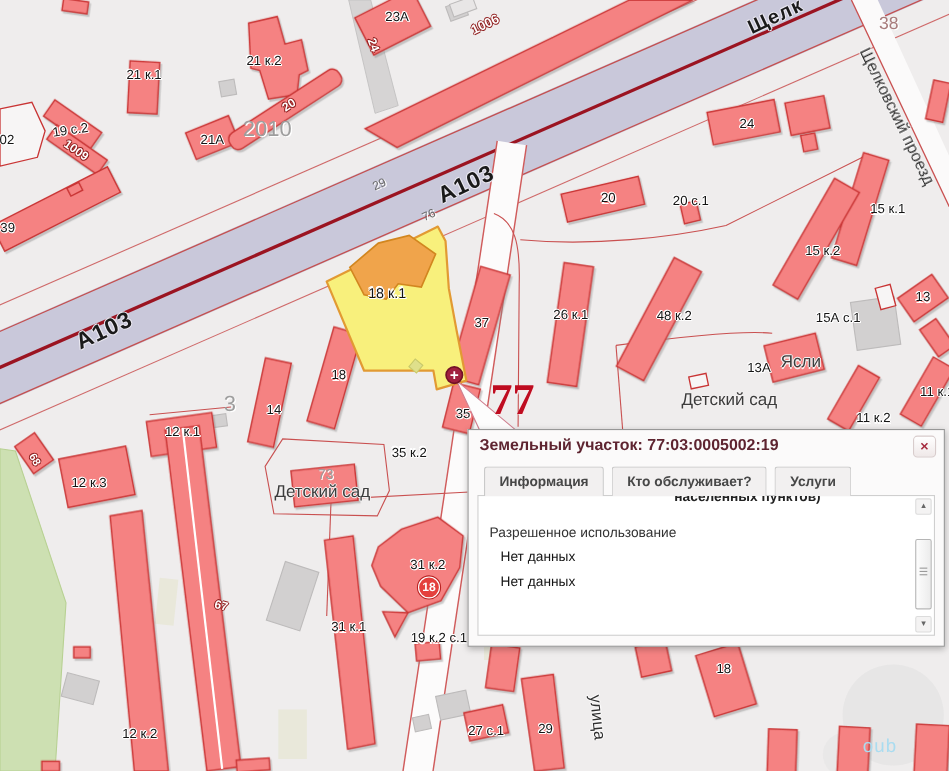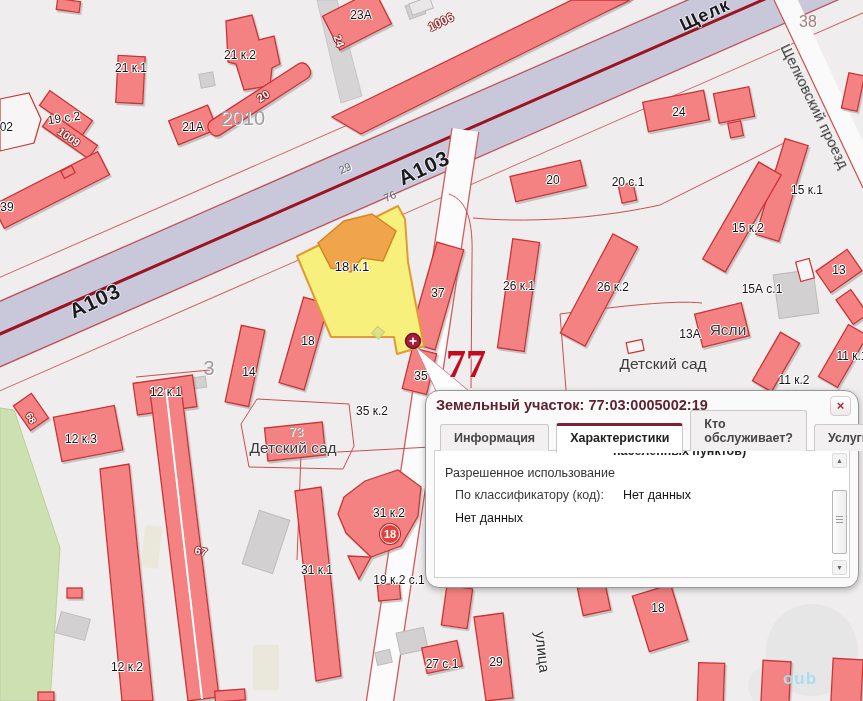--- a/index.html
+++ b/index.html
@@ -21,38 +21,38 @@
   .lg13{font-size:13px;color:#9b9b9b;text-shadow:1px 1px 0 #fff;}
   .lrb{font-size:16px;color:#a87c7c;text-shadow:1px 1px 0 #fff;}
   .lg11{font-size:11px;color:#6b6b6b;text-shadow:1px 1px 0 #fff;}
   .lst{font-size:15px;color:#2f2f2f;text-shadow:1px 0 0 #fbfafa,-1px 0 0 #fbfafa,0 1px 0 #fbfafa,0 -1px 0 #fbfafa;}
   .larea{font-size:15.5px;color:#3c3c3c;
       text-shadow:1px 0 0 #f3f1f1,-1px 0 0 #f3f1f1,0 1px 0 #f3f1f1,0 -1px 0 #f3f1f1;}
   .badge{font-size:11px;font-weight:bold;color:#fff;background:#e4403d;border:1px solid #fff;
       box-shadow:0 0 0 1px #b92222;border-radius:50%;width:18px;height:18px;line-height:18px;text-align:center;}
   .num77{font-family:"Liberation Serif",serif;font-size:40px;font-weight:bold;color:#bf0c20;
       text-shadow:1px 1px 0 #f5e9e9;}
-  .wm{font-size:17px;font-weight:bold;color:#aadcf0;letter-spacing:1px;z-index:6;}
+  .wm{font-size:17px;font-weight:normal;color:#aadcf0;letter-spacing:1px;z-index:6;}
   
   .popup{position:absolute;left:425px;top:390px;width:432px;height:196px;z-index:10;
-      background:#fbfafa;border:1px solid #979797;border-radius:14px;
+      background:#fbfafa;border:1px solid #979797;border-radius:0;
       box-shadow:0 2px 6px rgba(0,0,0,.28);}
   .popup-title{position:absolute;left:10px;top:6px;font-size:14.5px;font-weight:bold;color:#5e2430;}
   .popup-close{position:absolute;right:7px;top:5px;width:21px;height:20px;
       border:1px solid #d8cccc;border-radius:4px;background:linear-gradient(#ffffff,#efe8e8);
       color:#a52a3d;font-weight:bold;font-size:13px;line-height:18px;text-align:center;cursor:pointer;padding:0;}
   .tabs{position:absolute;left:14px;top:31px;display:flex;gap:7px;align-items:flex-end;height:29px;z-index:2;}
   .tab{background:#f2f0f0;border:1px solid #c9c9c9;border-bottom:none;border-radius:3px 3px 0 0;
       padding:6px 13px 6px;font-size:12.5px;font-weight:bold;color:#474747;cursor:pointer;}
   .tab.active{background:#fff;border-top:3px solid #7a2337;padding-top:5px;padding-bottom:8px;
       color:#222;margin-bottom:-2px;}
   .pcontent{position:absolute;left:8px;right:8px;top:59px;bottom:9px;background:#fff;
       border:1px solid #cfcfcf;overflow:hidden;font-size:12.5px;}
   .clipline{position:absolute;top:-7px;left:178px;font-weight:bold;color:#222;}
-  .section{margin:15px 0 0 10px;color:#333;}
+  .section{margin:26px 0 0 10px;color:#333;}
   .prow{display:flex;margin:8px 0 8px 20px;line-height:15px;}
   .prow .plbl{width:168px;color:#3a3a3a;flex:none;}
   .prow .pval{font-weight:normal;color:#141414;max-width:212px;}
   .sb{position:absolute;right:2px;top:2px;bottom:2px;width:15px;}
   .sb-btn{position:absolute;left:0;width:15px;height:15px;text-align:center;font-size:7px;color:#666;
       background:#f4f3f3;border:1px solid #dcdcdc;border-radius:2px;line-height:14px;padding:0;cursor:pointer;box-sizing:border-box;}
   .sb-up{top:0;} .sb-down{bottom:0;}
   .sb-thumb{position:absolute;left:0;top:37px;width:13px;height:62px;cursor:pointer;
       background:linear-gradient(90deg,#fdfdfd,#ececec);border:1px solid #b5b5b5;border-radius:2px;}
   .sb-grip{position:absolute;left:3px;right:3px;top:28px;height:1px;background:#9a9a9a;
@@ -219,21 +219,21 @@
 <div class="ml lg11" style="left:390px;top:196px;--r:-24deg">76</div>
 <div class="ml lr" style="left:95px;top:301px;--r:-25deg">А103</div>
 <div class="ml lr" style="left:424px;top:168px;--r:-25deg">А103</div>
 <div class="ml lb" style="left:7px;top:207px">39</div>
 <div class="ml lb" style="left:553px;top:180px">20</div>
 <div class="ml lb" style="left:628px;top:182px">20 с.1</div>
 <div class="ml lb" style="left:679px;top:112px">24</div>
 <div class="ml lb" style="left:807px;top:190px">15 к.1</div>
 <div class="ml lb" style="left:748px;top:228px">15 к.2</div>
 <div class="ml lb" style="left:519px;top:286px">26 к.1</div>
-<div class="ml lb" style="left:613px;top:287px">26 к.2</div>
+<div class="ml lb" style="left:613px;top:287px">48 к.2</div>
 <div class="ml lb" style="left:762px;top:289px">15А с.1</div>
 <div class="ml lb" style="left:839px;top:270px">13</div>
 <div class="ml lb" style="left:690px;top:334px">13А</div>
 <div class="ml larea" style="left:728px;top:330px">Ясли</div>
 <div class="ml larea" style="left:663px;top:364px">Детский сад</div>
 <div class="ml lb" style="left:852px;top:356px">11 к.1</div>
 <div class="ml lb" style="left:794px;top:380px">11 к.2</div>
 <div class="ml lb l13" style="left:352px;top:266px">18 к.1</div>
 <div class="ml lb" style="left:438px;top:293px">37</div>
 <div class="ml lb" style="left:308px;top:341px">18</div>
@@ -260,30 +260,28 @@
 <div class="ml wm" style="left:800px;top:679px">oub</div>
 
 <div class="popup">
   <div class="popup-title">Земельный участок: 77:03:0005002:19</div>
   <button class="popup-close">
     <span>×</span>
   </button>
 
   <div class="tabs">
     <div class="tab">Информация</div>
-    <div class="tab active">Характеристики</div>
     <div class="tab">Кто обслуживает?</div>
     <div class="tab">Услуги</div>
   </div>
 
   <div class="pcontent">
     <div class="clipline">населенных пунктов)</div>
     <div class="section">Разрешенное использование</div>
     <div class="prow">
-      <span class="plbl">По классификатору (код):</span>
       <span class="pval">Нет данных</span>
     </div>
     <div class="prow">
       <span class="pval">Нет данных</span>
     </div>
 
     <div class="sb">
       <button class="sb-btn sb-up">
         <span>▲</span>
       </button>

